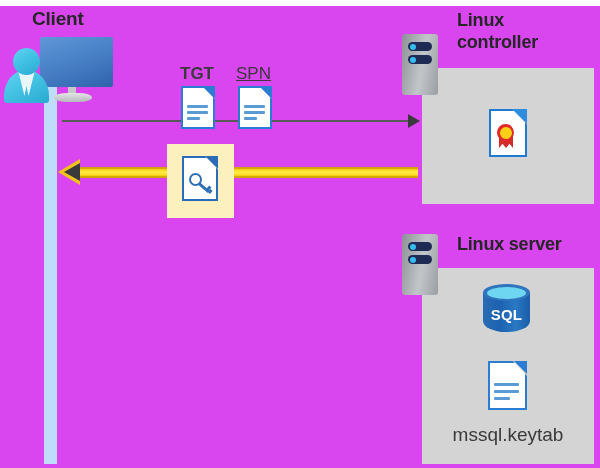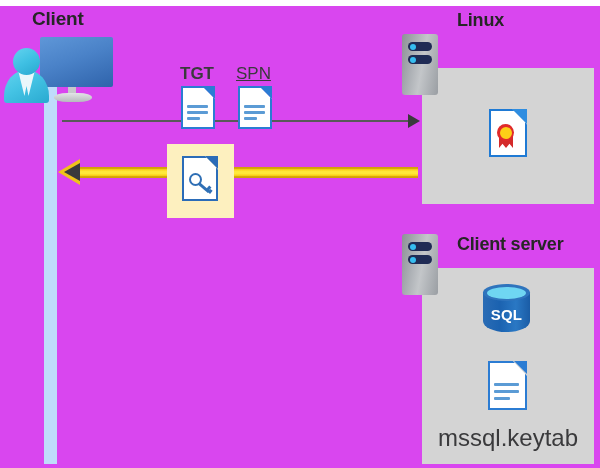--- a/index.html
+++ b/index.html
@@ -298,21 +298,21 @@
     color: #3a3a3c;
   }
   .label-tgt { left: 180px; top: 58px; font-weight: bold; }
   .label-spn { left: 236px; top: 58px; text-decoration: underline; }
 
   .filename {
     left: 422px;
     top: 418px;
     width: 172px;
     text-align: center;
-    font-size: 24px;
+    font-size: 19px;
     color: #3a3a3c;
   }
 
   
   .cert { left: 489px; top: 103px; width: 38px; height: 48px; }
   .cert .sheet {
     position: absolute; inset: 0;
     background: #ffffff;
     border: 2.5px solid #1f7ad4;
     box-sizing: border-box;
@@ -399,41 +399,41 @@
 
   <div class="abs panel panel-dc"></div>
   <div class="abs server server-dc">
     <div class="bay b1">
         <div class="led"></div>
       </div>
     <div class="bay b2">
         <div class="led"></div>
       </div>
   </div>
-  <div class="abs title title-dc"><span>Linux</span><br></div>
+  <div class="abs title title-dc"><span>Linux</span><br><span>controller</span></div>
 
   <div class="abs cert">
     <div class="sheet"></div>
     <div class="fold"></div>
     <div class="ribbon-l"></div>
     <div class="ribbon-r"></div>
     <div class="seal"></div>
     <div class="seal-in"></div>
   </div>
 
   <div class="abs panel panel-linux"></div>
   <div class="abs server server-lin">
     <div class="bay b1">
         <div class="led"></div>
       </div>
     <div class="bay b2">
         <div class="led"></div>
       </div>
   </div>
-  <div class="abs title title-linux">Client server</div>
+  <div class="abs title title-linux">Linux server</div>
 
   <div class="abs sql">
     <div class="body"></div>
     <div class="top-out"></div>
     <div class="top-in"></div>
     <div class="txt">SQL</div>
   </div>
 
   <div class="doc doc-keytab">
     <div class="sheet"></div>

